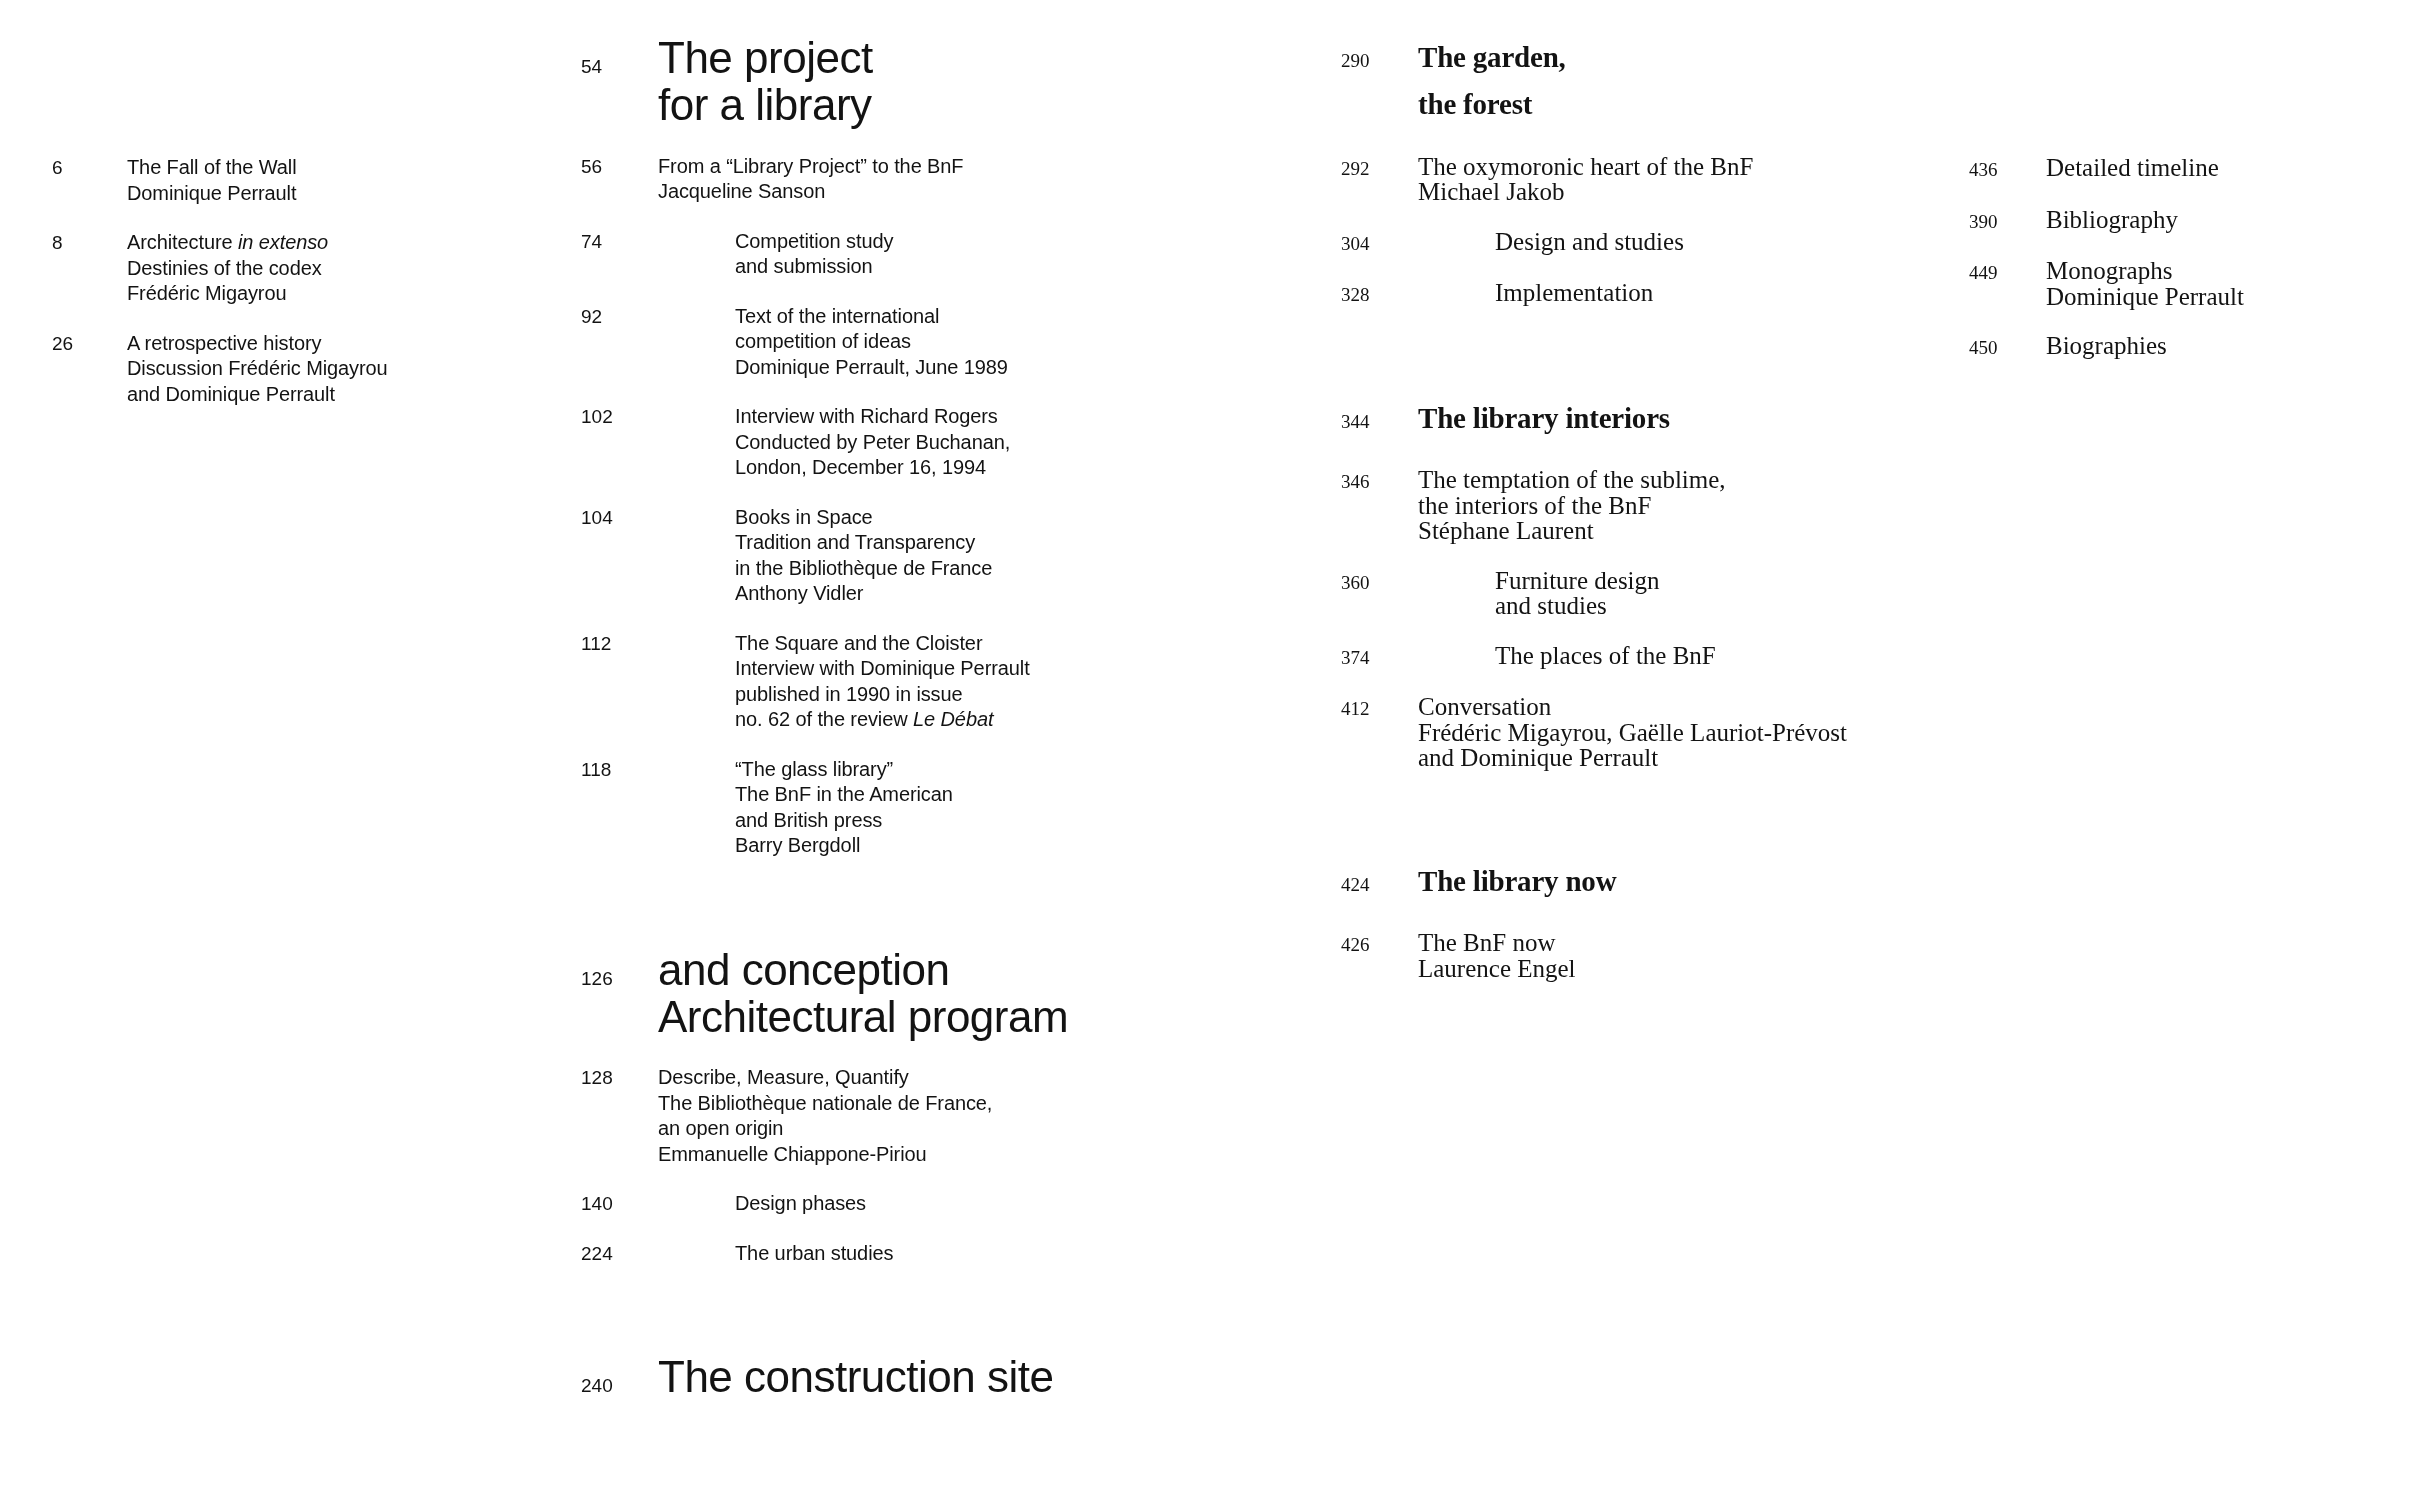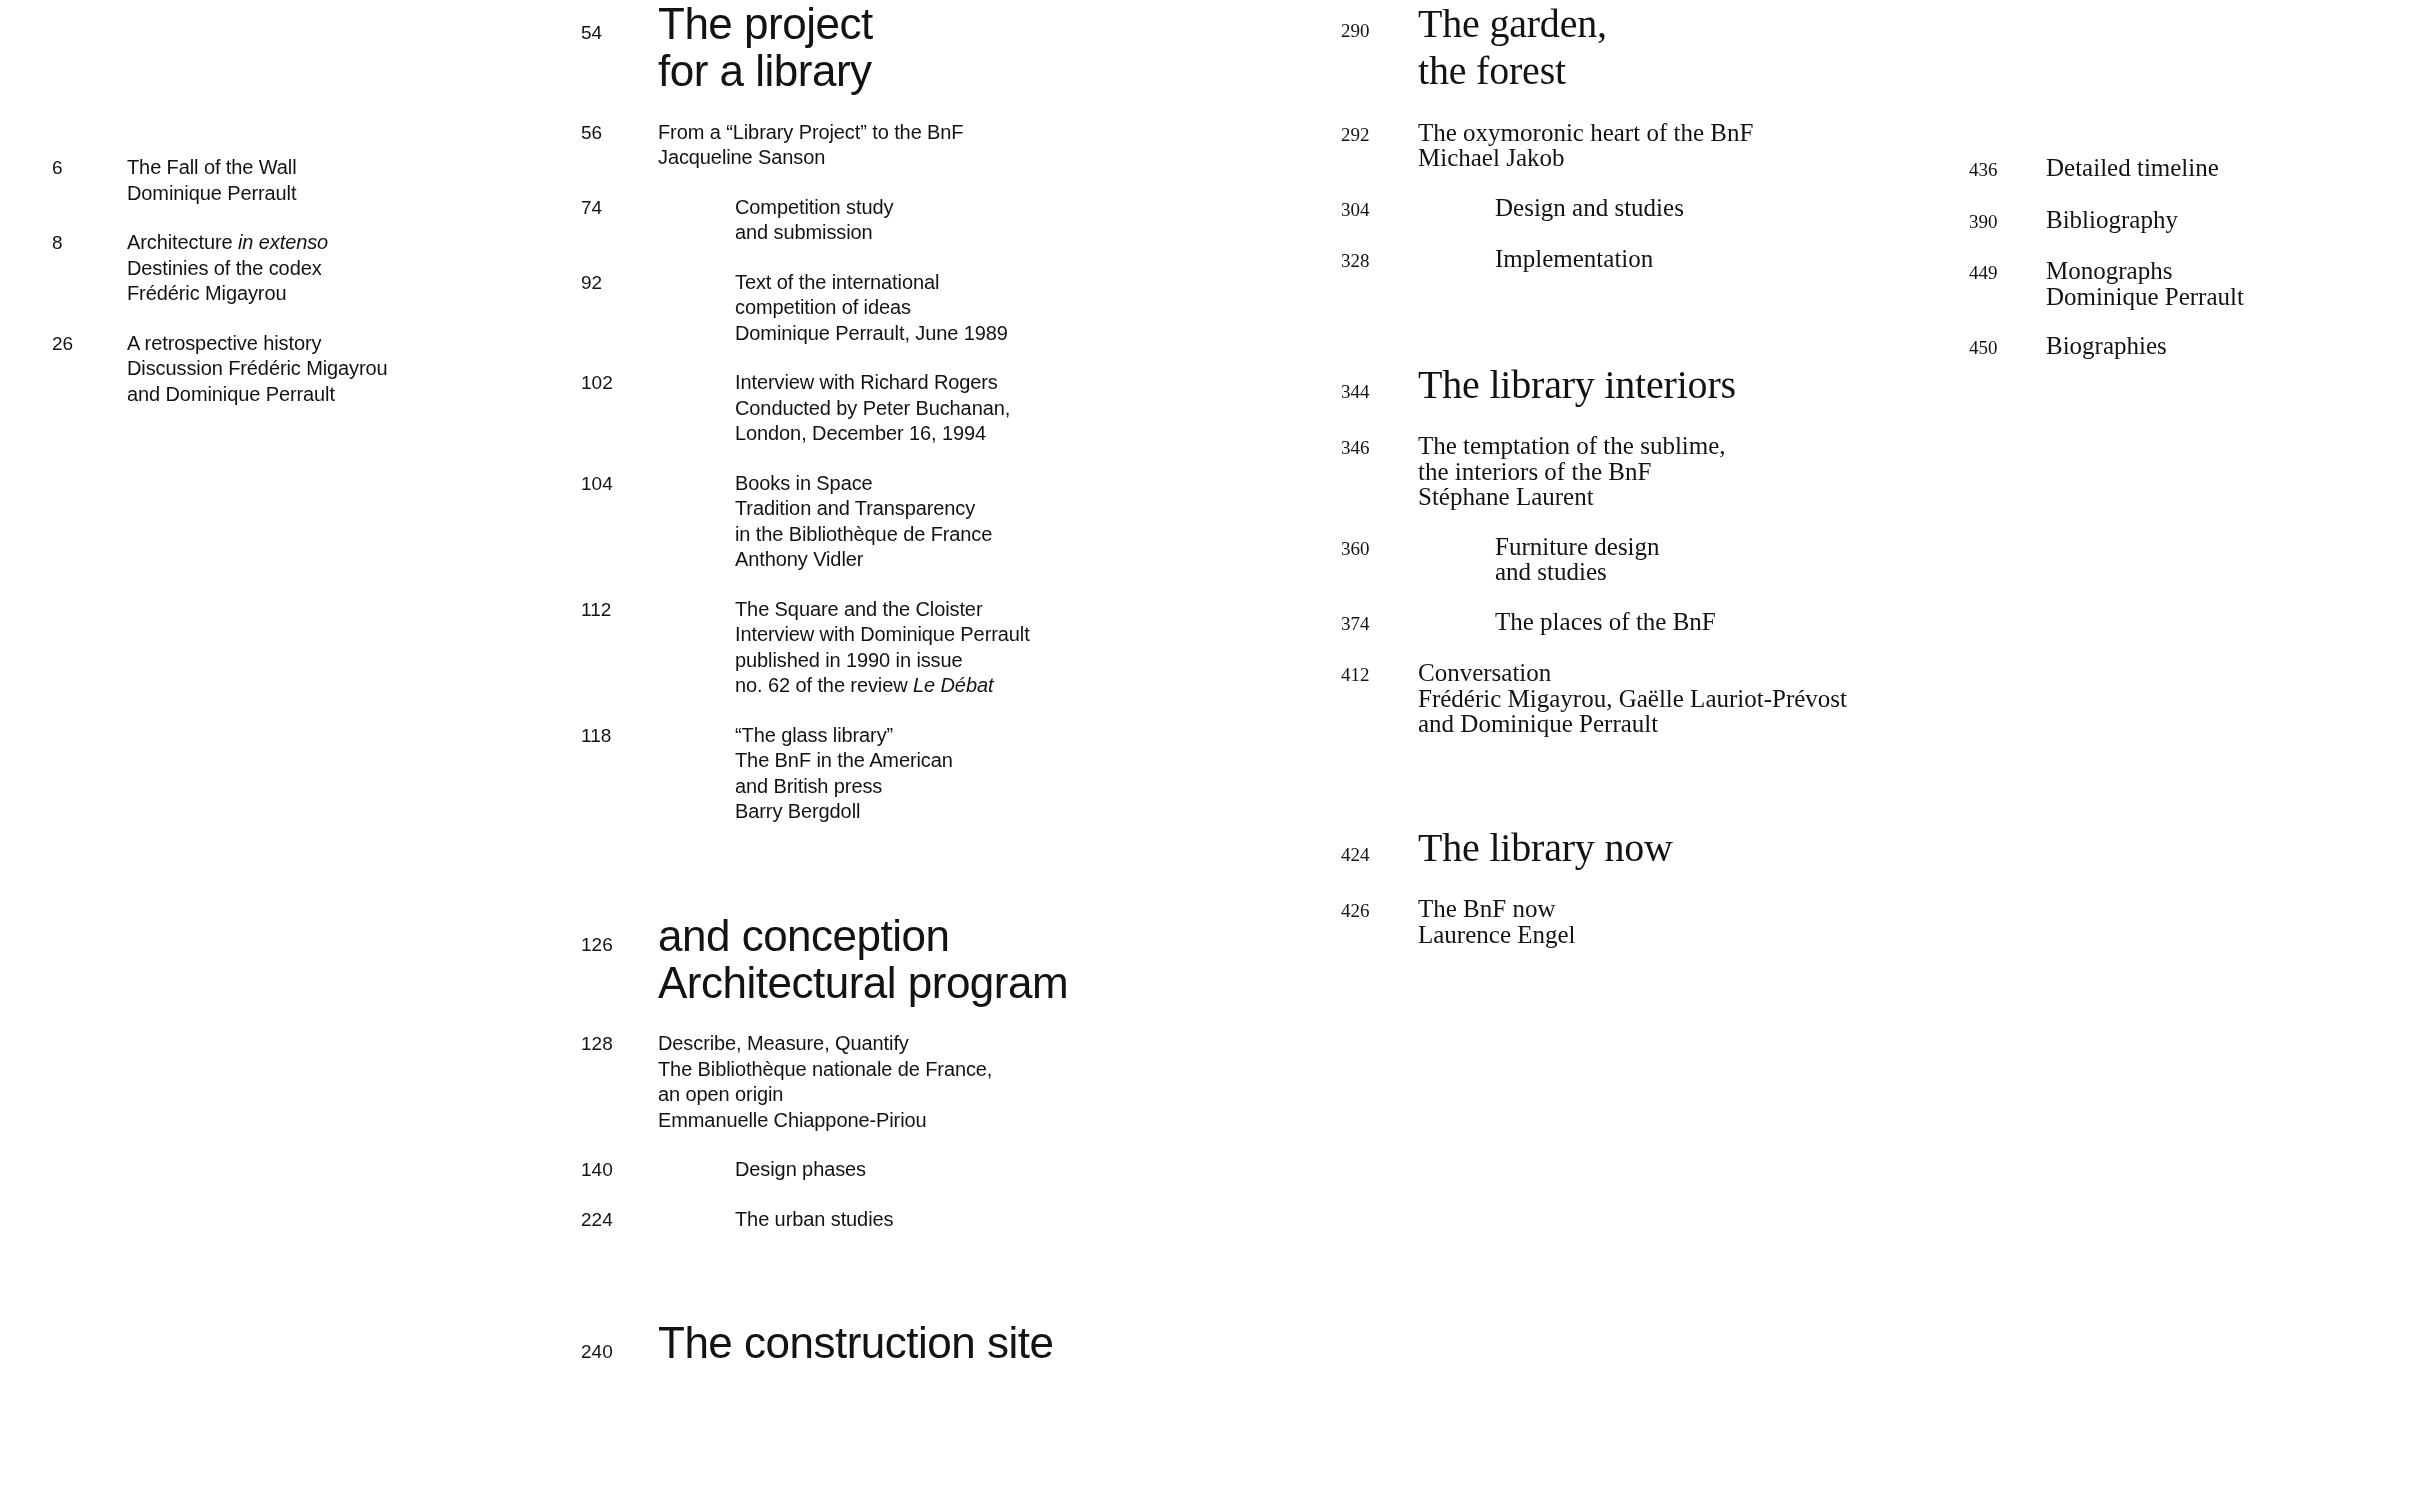--- a/index.html
+++ b/index.html
@@ -11,20 +11,21 @@
     position: relative;
     width: 2413px;
     height: 1509px;
     background: #ffffff;
     color: #131313;
     overflow: hidden;
   }
   .col {
     position: absolute;
     top: 0;
+    padding-top: 34px;
   }
   .col.entries-first { padding-top: 155px; }
 
   .col-front  { left: 52px;  width: 485px; }
   .col-part1  { left: 581px; width: 575px; }
   .col-part2  { left: 1341px; width: 645px; }
   .col-back   { left: 1941px; width: 447px; margin-left: 28px; }
 
   .sans { font-family: "Liberation Sans", "DejaVu Sans", sans-serif; }
   .serif { font-family: "Liberation Serif", "DejaVu Serif", serif; }
@@ -56,22 +57,23 @@
   .block.sub .txt { padding-left: 77px; }
 
   .block.heading { margin-bottom: 25.5px; }
   .block.heading.mt { margin-top: 87px; justify-content: center; }
   .block.heading .txt {
     font-size: 44px;
     line-height: 47px;
     letter-spacing: -0.5px;
   }
   .serif .block.heading .txt {
-    font-size: 40px;
+    font-size: 29px;
     letter-spacing: -0.2px;
+    font-weight: bold;
   }
 
   .it { font-style: italic; text-align: center; }
   .line { white-space: nowrap; }
 </style>
 </head>
 <body>
 
 <div class="spread">
   <div class="col col-front entries-first sans">

